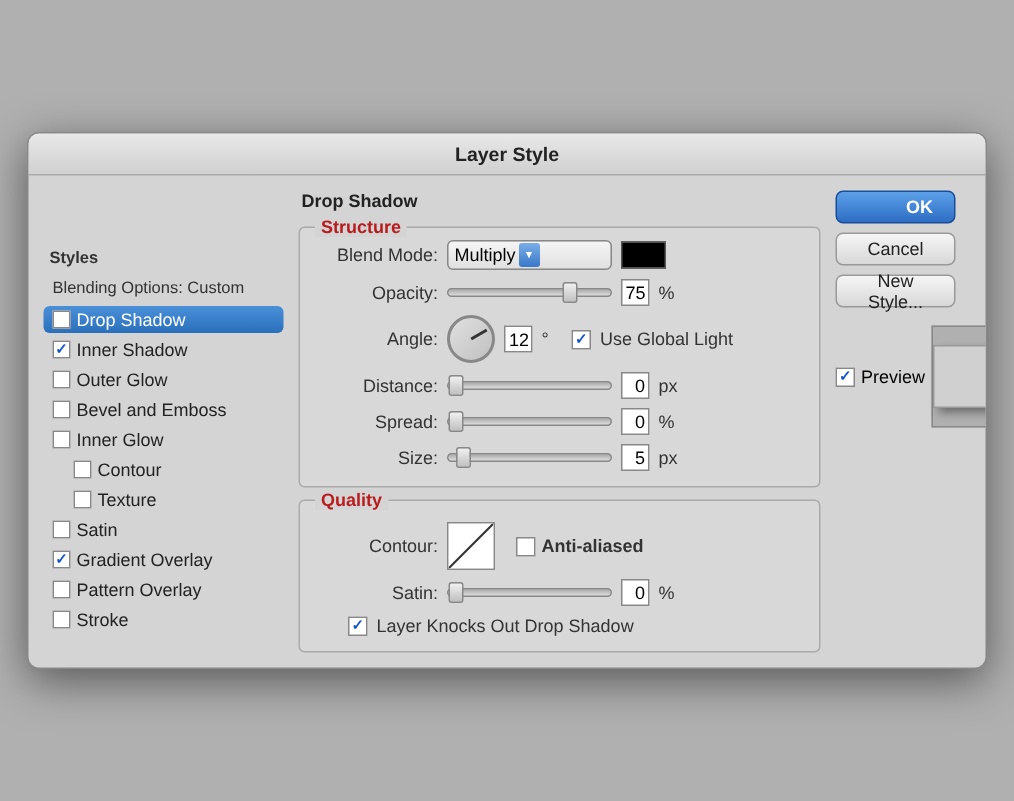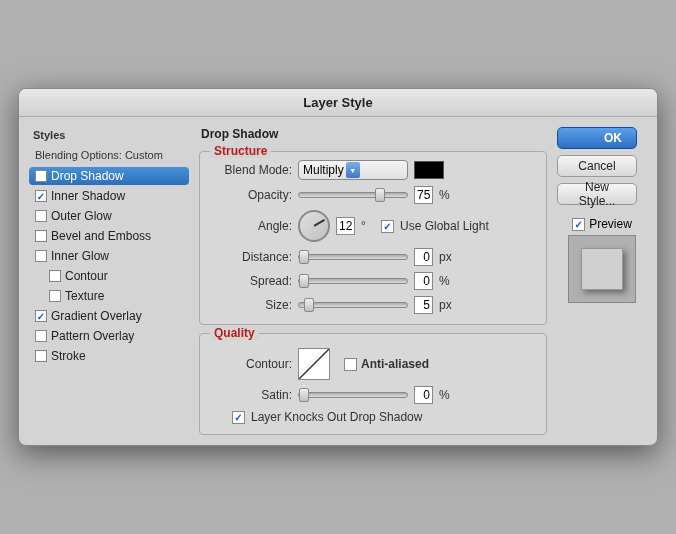--- a/index.html
+++ b/index.html
@@ -49,20 +49,21 @@
       flex-direction: column;
       gap: 2px;
     }
 
     .sidebar-label {
       font-size: 11px;
       color: #333;
       padding: 2px 4px;
       font-weight: bold;
       margin-bottom: 2px;
+      margin-top: 37px;
     }
 
     .sidebar-item {
       display: flex;
       align-items: center;
       gap: 4px;
       padding: 2px 6px;
       border-radius: 3px;
       cursor: pointer;
       color: #222;
@@ -343,21 +344,21 @@
     }
 
     .btn-new-style {
       background: linear-gradient(to bottom, #f5f5f5, #d8d8d8);
       border: 1px solid #999;
       color: #222;
     }
 
     .preview-area {
       display: flex;
-      flex-direction: column;
+      flex-direction: row;
       align-items: center;
       gap: 4px;
       margin-top: 6px;
     }
 
     .preview-label {
       display: flex;
       align-items: center;
       gap: 4px;
       font-size: 12px;
@@ -432,20 +433,24 @@
       <div class="sidebar-item indent">
         <div class="sidebar-checkbox"></div>
         <span class="sidebar-item-label">Contour</span>
       </div>
 
       <div class="sidebar-item indent">
         <div class="sidebar-checkbox"></div>
         <span class="sidebar-item-label">Texture</span>
       </div>
 
+      <div class="sidebar-item">
+        <div class="sidebar-checkbox"></div>
+        <span class="sidebar-item-label">Satin</span>
+      </div>
 
 
       <div class="sidebar-item">
         <div class="sidebar-checkbox checked"></div>
         <span class="sidebar-item-label">Gradient Overlay</span>
       </div>
 
       <div class="sidebar-item">
         <div class="sidebar-checkbox"></div>
         <span class="sidebar-item-label">Pattern Overlay</span>

